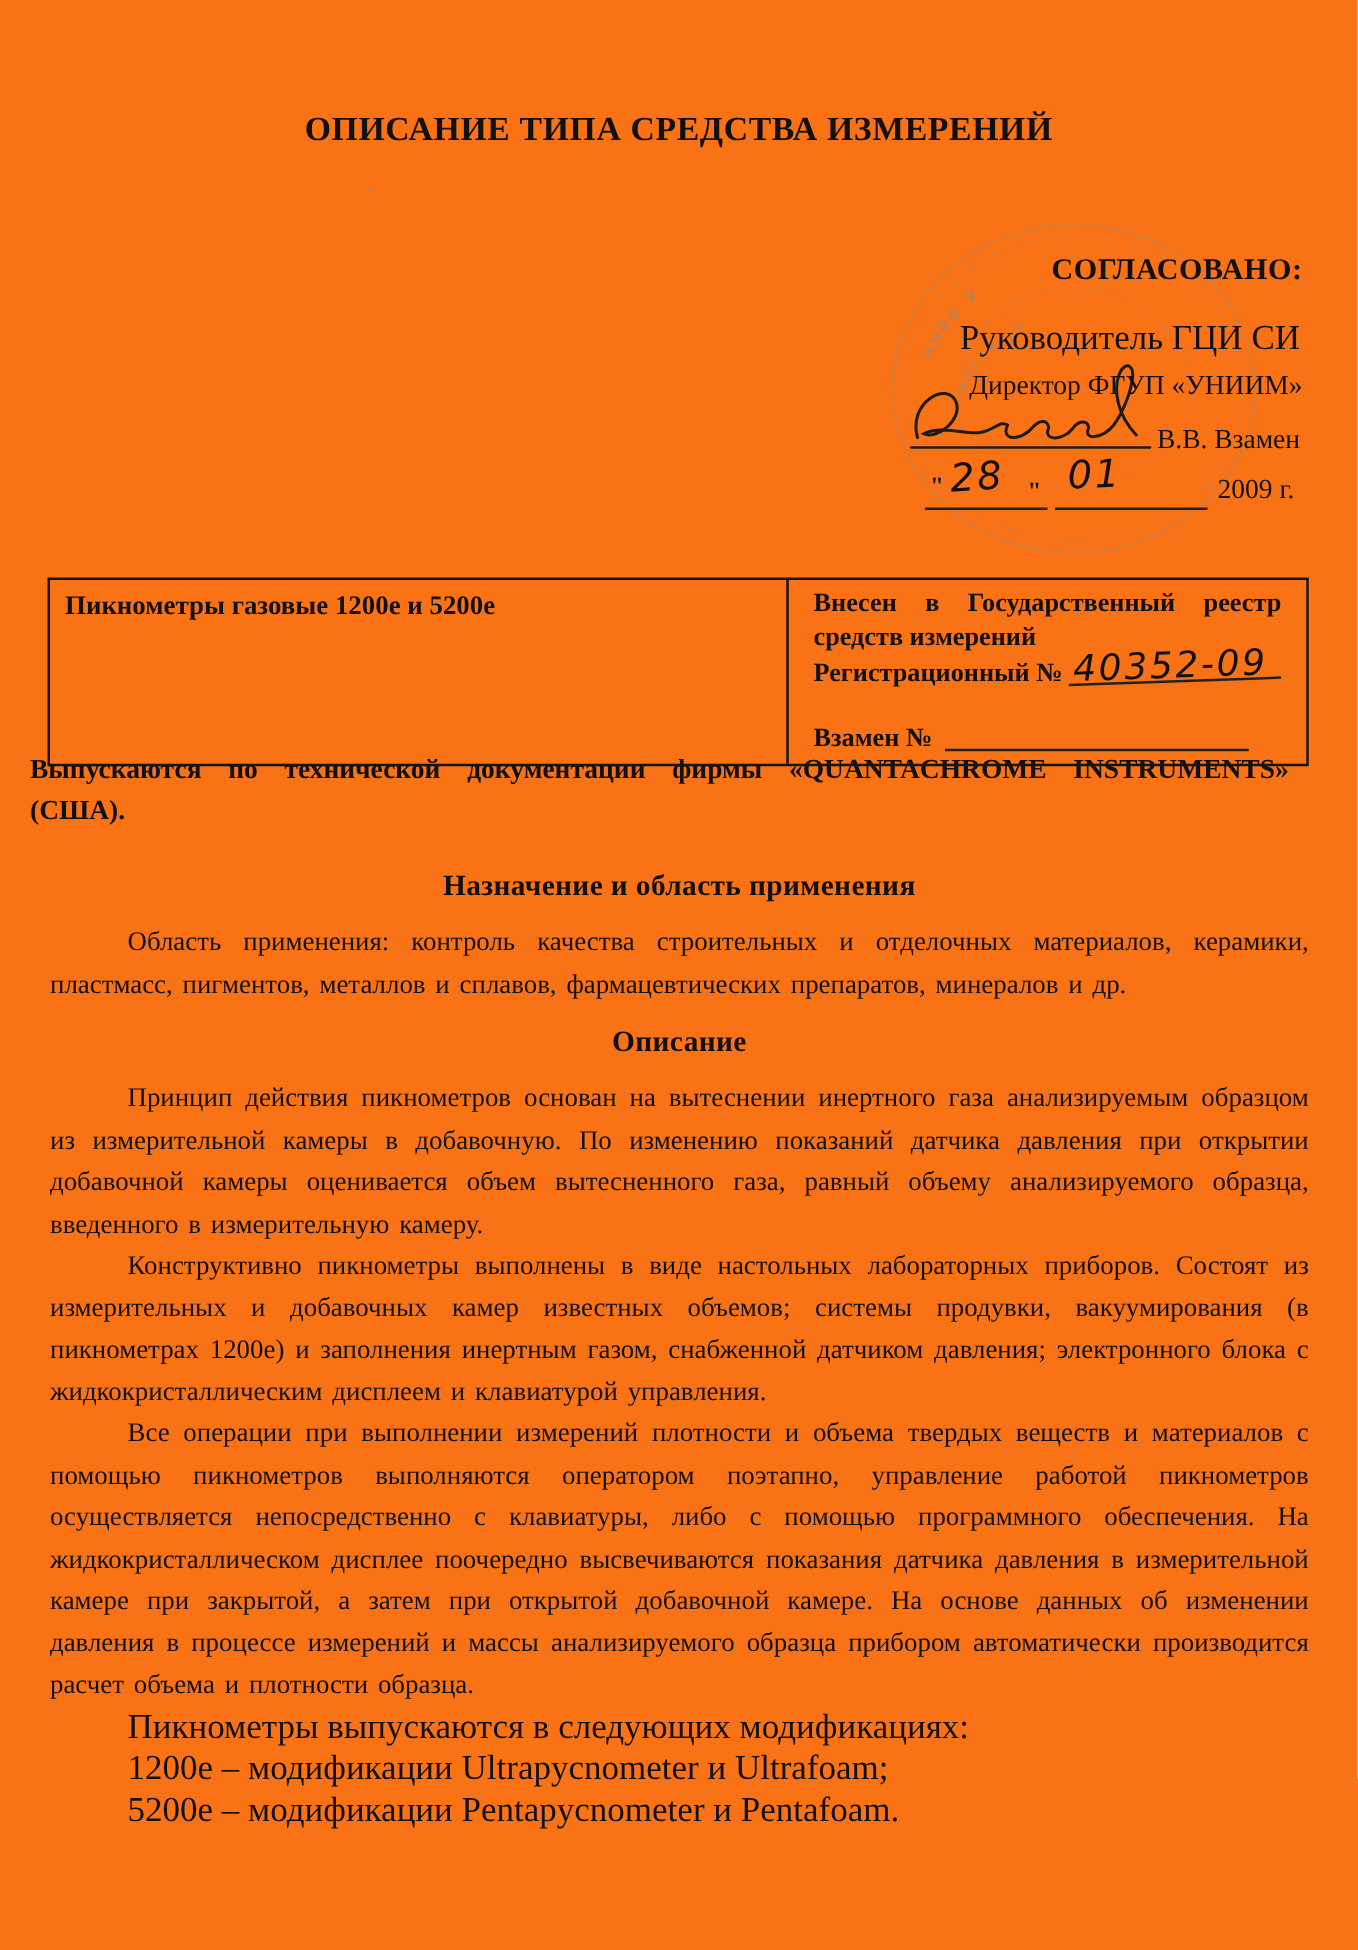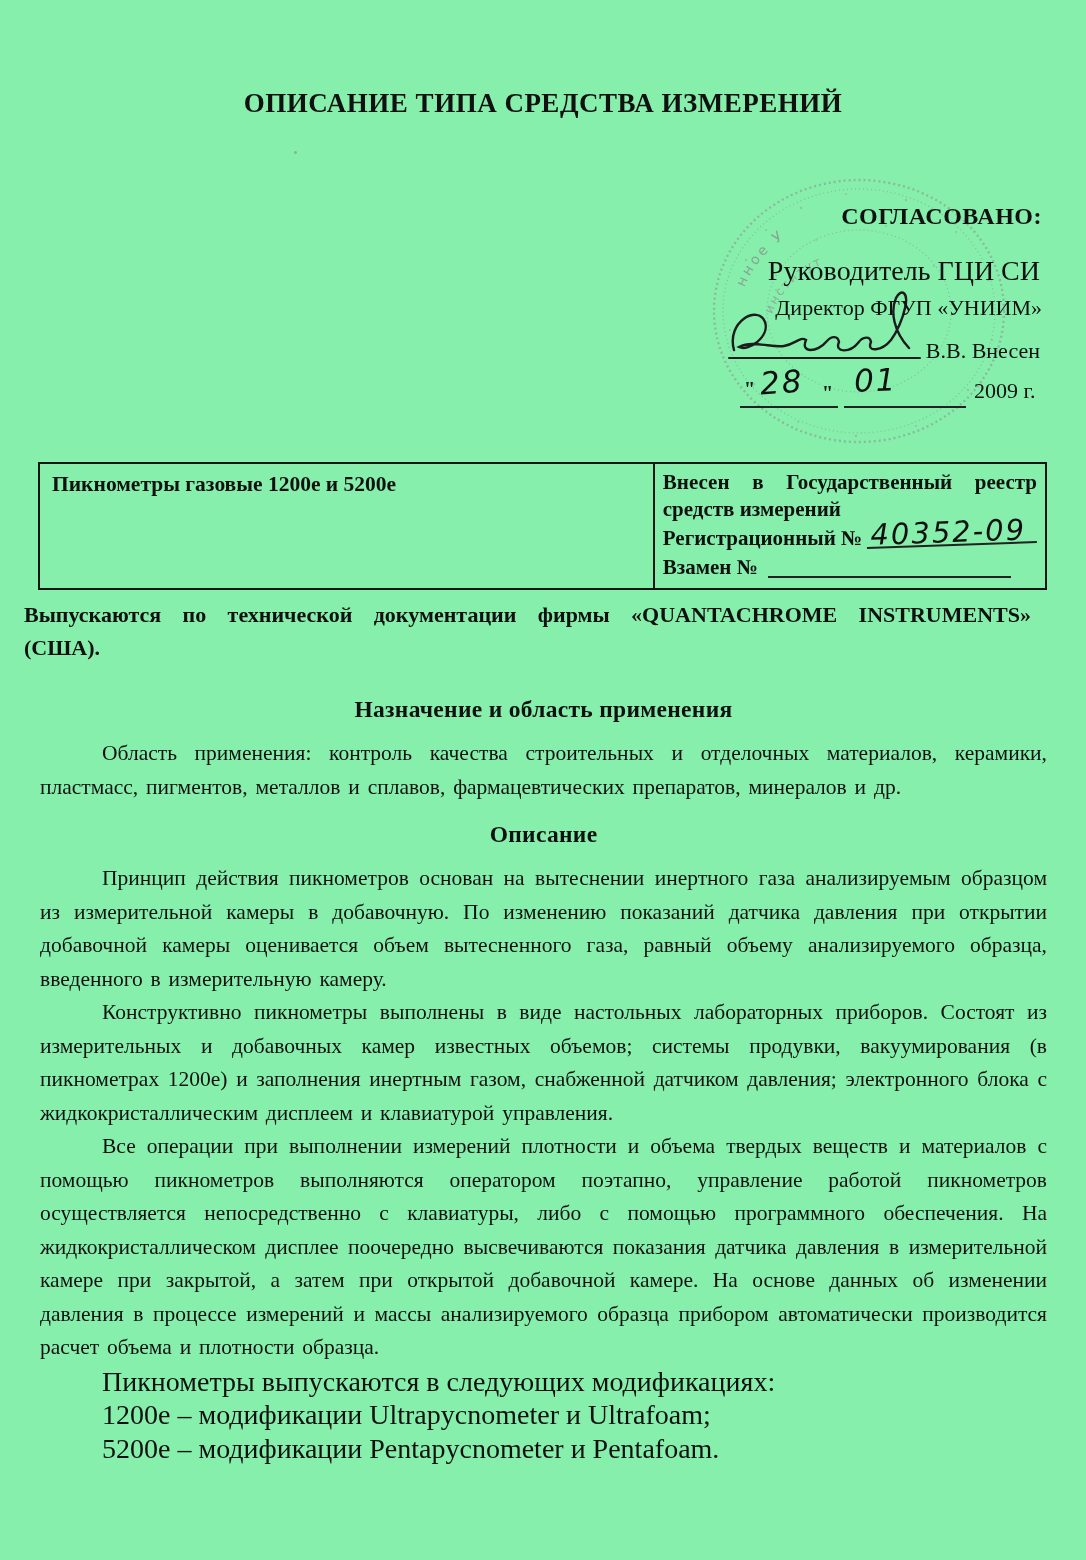--- a/index.html
+++ b/index.html
@@ -1,20 +1,20 @@
 <!DOCTYPE html>
 <html><head>
 <meta charset="utf-8">
 <style>
   html,body{margin:0;padding:0;background:#e8e8e8;}
   .page{
     position:relative;
     width:1086px;height:1560px;
     margin:0 auto;
-    background:#86efac;
+    background:#f97316;
     font-family:"Liberation Serif","DejaVu Serif",serif;
     color:#111;
     overflow:hidden;
   }
   .doc-title{
     position:absolute;left:0;top:88px;width:100%;
     text-align:center;font-weight:bold;font-size:27px;letter-spacing:.5px;
   }
   .speck{position:absolute;width:3px;height:3px;background:#8a8a8a;border-radius:50%;opacity:.6;}
 
@@ -43,31 +43,31 @@
   
   .reg-table{
     position:absolute;left:38px;top:462px;width:1009px;
     border:2px solid #161616;display:flex;box-sizing:border-box;z-index:2;background:transparent;
   }
   .cell-left{
     width:660px;box-sizing:border-box;border-right:2px solid #161616;
     padding:8px 12px;font-weight:bold;font-size:21.5px;
   }
   .cell-right{
-    flex:1;box-sizing:border-box;padding:5px 8px 7px;
+    flex:1;box-sizing:border-box;padding:5px 20px 7px;
     font-weight:bold;font-size:21px;line-height:27px;
   }
   .entry-text{text-align:justify;}
   .reg-line{margin-top:2px;white-space:nowrap;}
   .reg-number{
     display:inline-block;font-weight:normal;font-size:29px;line-height:20px;
     border-bottom:2px solid #222;padding:0 10px 2px 4px;
     transform:rotate(-2deg);transform-origin:left bottom;
   }
-  .replaces-line{margin-top:2px;display:flex;align-items:flex-end;text-align:right;}
+  .replaces-line{margin-top:25px;display:flex;align-items:flex-end;text-align:right;}
   .replaces-underline{flex:1;border-bottom:2px solid #222;margin:0 26px 3px 10px;height:0;}
 
   
   .manu-note{
     position:absolute;left:24px;top:598px;width:1007px;
     font-weight:bold;font-size:22px;line-height:33px;
     text-align:justify;word-spacing:10px;
   }
 
   
@@ -142,21 +142,21 @@
       <path d="M 10 62 C 2 34, 34 16, 41 34 C 46 48, 25 64, 15 59
                C 29 52, 48 60, 60 58
                C 72 56, 76 48, 82 52 C 76 66, 94 64, 102 54
                C 108 47, 114 48, 115 54 C 110 65, 126 65, 134 55
                C 139 48, 146 48, 147 54 C 142 65, 158 63, 167 52
                C 173 44, 179 30, 181 20 C 185 4, 177 0, 172 10
                C 166 24, 170 44, 185 60"></path>
       <path d="M 5 70 L 196 70" stroke-width="2"></path>
     </g>
   </svg>
-  <div class="appr signer">В.В. Внесен</div>
+  <div class="appr signer">В.В. Взамен</div>
 
   <div class="appr date-quote dq1">"</div>
   <div class="appr handwrite date-day">28</div>
   <div class="appr date-quote dq2">"</div>
   <div class="appr handwrite date-month">01</div>
   <div class="u-line ul-day"></div>
   <div class="u-line ul-month"></div>
   <div class="appr date-year">2009 г.</div>
 
   <div class="reg-table">

